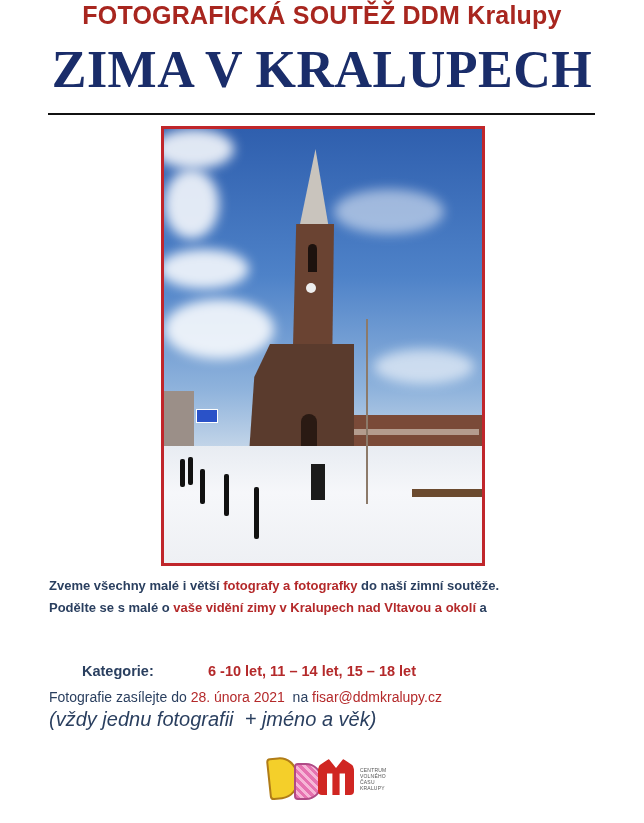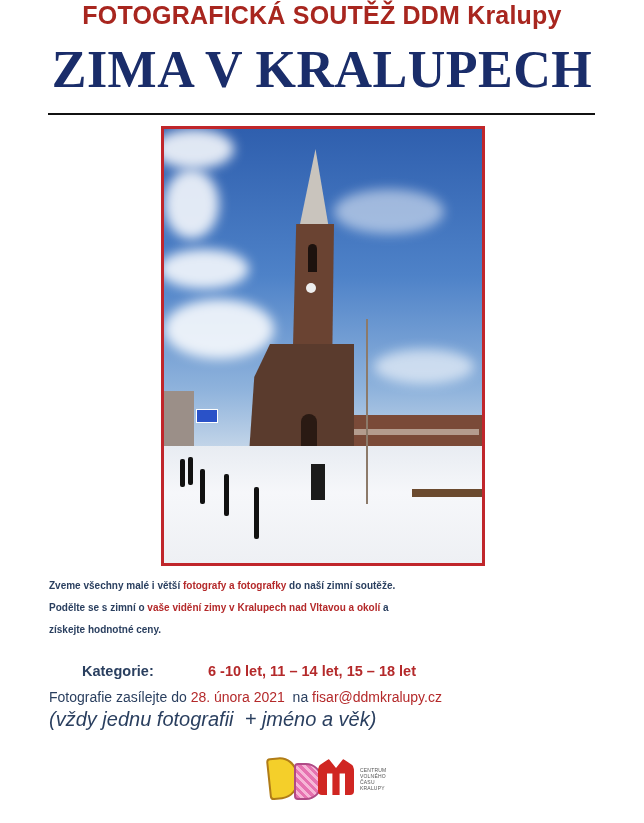--- a/index.html
+++ b/index.html
@@ -38,21 +38,21 @@
   .spire { position: absolute; left: 135px; top: 20px; width: 30px; height: 80px; background: #c9c4bd;
     clip-path: polygon(55% 0, 100% 100%, 0 100%); }
   .tower-win { position: absolute; left: 144px; top: 115px; width: 9px; height: 28px; background: #1d120e; border-radius: 5px 5px 0 0; }
   .clock { position: absolute; left: 142px; top: 154px; width: 10px; height: 10px; border-radius: 50%; background: #eee; }
   .door { position: absolute; left: 137px; top: 285px; width: 16px; height: 38px; background: #2a1a13; border-radius: 8px 8px 0 0; }
   .tree { position: absolute; left: 202px; top: 190px; width: 2px; height: 185px; background: #8c7a6a; }
   .post { position: absolute; width: 5px; background: #111; border-radius: 2px; }
   .bin { position: absolute; left: 147px; top: 335px; width: 14px; height: 36px; background: #1b1b1b; }
   .bench { position: absolute; left: 248px; top: 360px; width: 70px; height: 8px; background: #6b4a2f; }
 
-  .p1 { position: absolute; left: 49px; top: 575px; width: 580px; font-weight: bold; font-size: 10px; line-height: 22px; color: #2a3f5f; }
+  .p1 { position: absolute; left: 49px; top: 575px; width: 580px; font-weight: bold; font-size: 13px; line-height: 22px; color: #2a3f5f; }
   .red { color: #b4292a; }
   .cat { position: absolute; left: 49px; top: 660px; font-weight: bold; font-size: 14.5px; line-height: 22px; color: #2a3f5f; margin-left: 33px; }
   .cat-label { display: inline-block; width: 126px; }
   .l2 { position: absolute; left: 49px; top: 686px; font-size: 14px; line-height: 22px; color: #2a3f5f; }
   .l3 { position: absolute; left: 49px; top: 708px; font-size: 20px; line-height: 22px; color: #2a3f5f; font-style: italic; }
 
   .logo { position: absolute; left: 268px; top: 755px; width: 120px; height: 45px; }
   .logo-d1 { position: absolute; left: 0; top: 2px; width: 26px; height: 38px; background: #f4cf2a; border: 2px solid #b07c18; border-radius: 4px 18px 18px 4px; transform: rotate(-6deg); }
   .logo-d2 { position: absolute; left: 26px; top: 8px; width: 24px; height: 33px;
     background: repeating-linear-gradient(45deg, #e672b0 0 3px, #f6b6d6 3px 6px); border: 2px solid #b04a86; border-radius: 4px 16px 16px 4px; }
@@ -94,22 +94,21 @@
     <div class="post" style="left:36px;top:340px;height:35px;"></div>
     <div class="post" style="left:60px;top:345px;height:42px;"></div>
     <div class="post" style="left:90px;top:358px;height:52px;"></div>
     <div class="bin"></div>
     <div class="bench"></div>
   </div>
 </div>
 
 <div class="p1">
   <span>Zveme všechny malé i větší </span><span class="red">fotografy a fotografky</span><span> do naší zimní soutěže.</span><br>
-  <span>Podělte se s zimní o </span><span class="red">vaše vidění zimy v Kralupech nad Vltavou a okolí</span><span> a</span><br>
-  <span>získejte hodnotné ceny.</span>
+  <span>Podělte se s malé o </span><span class="red">vaše vidění zimy v Kralupech nad Vltavou a okolí</span><span> a</span><br>
 </div>
 
 <div class="cat">
   <span class="cat-label">Kategorie:</span><span class="red">6 -10 let, 11 – 14 let, 15 – 18 let</span>
 </div>
 
 <div class="l2">
   <span>Fotografie zasílejte do </span><span class="red">28. února 2021</span><span style="white-space:pre">  na </span><span class="red">fisar@ddmkralupy.cz</span>
 </div>
 

